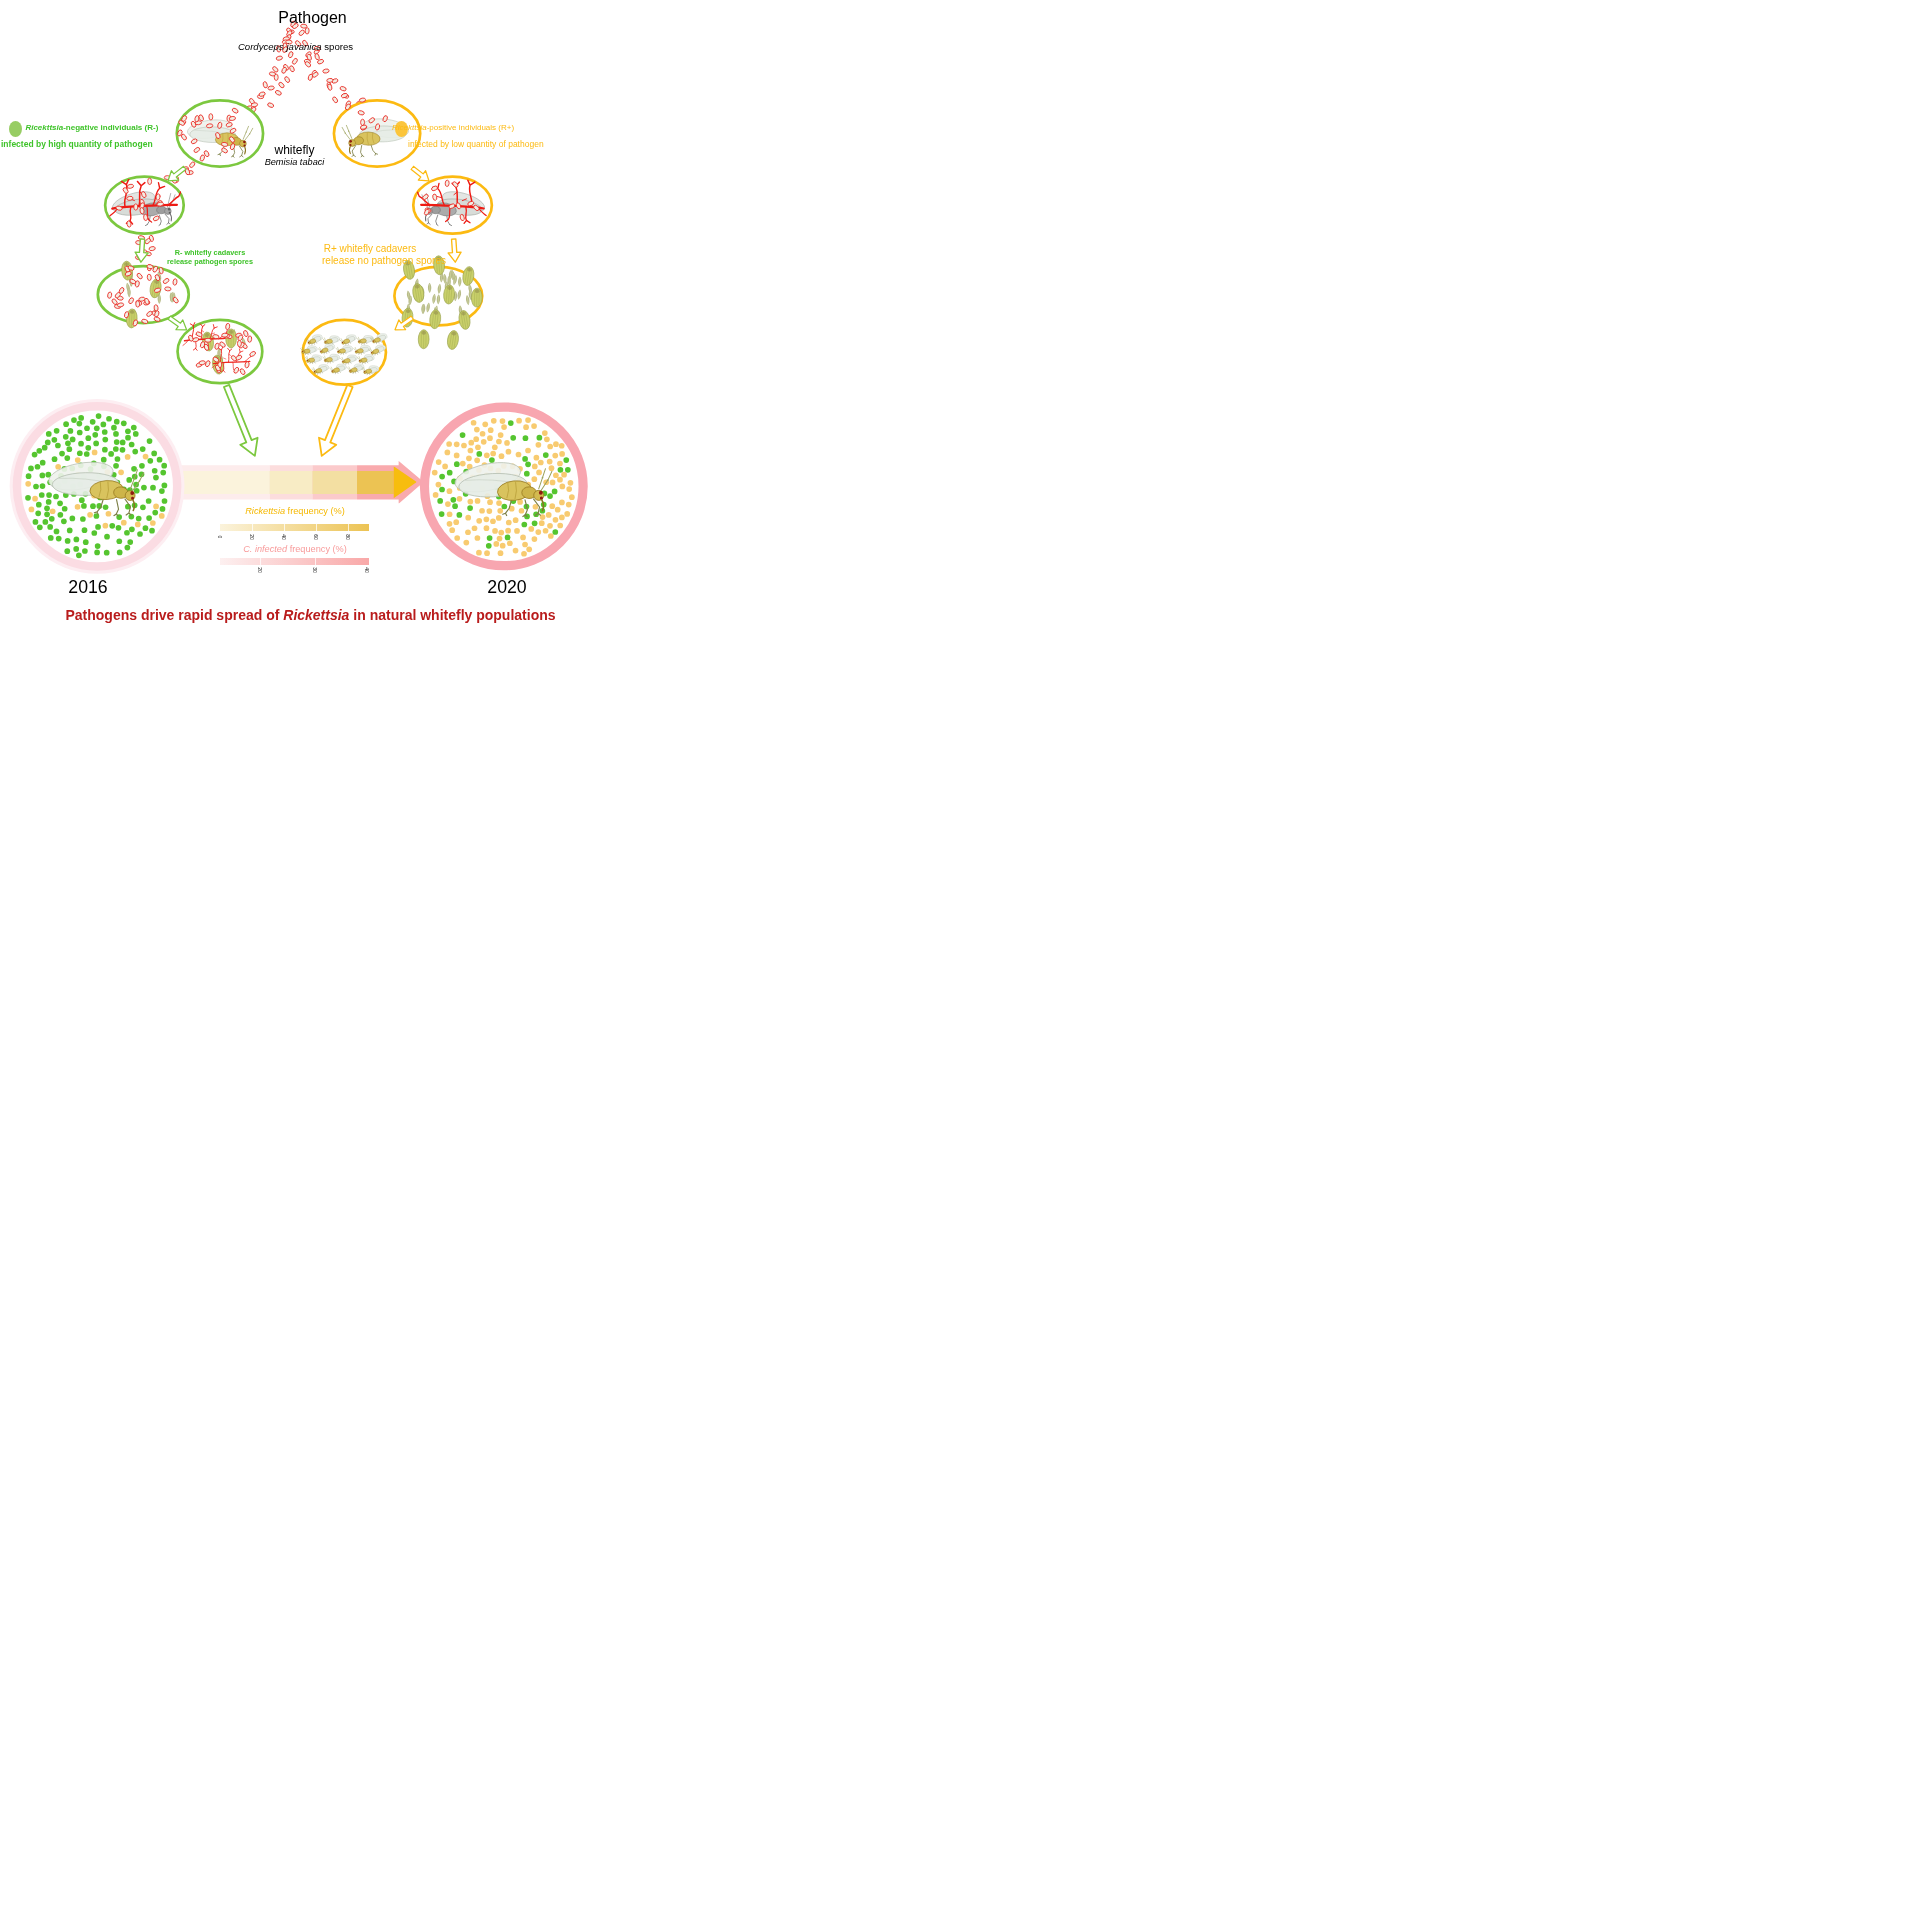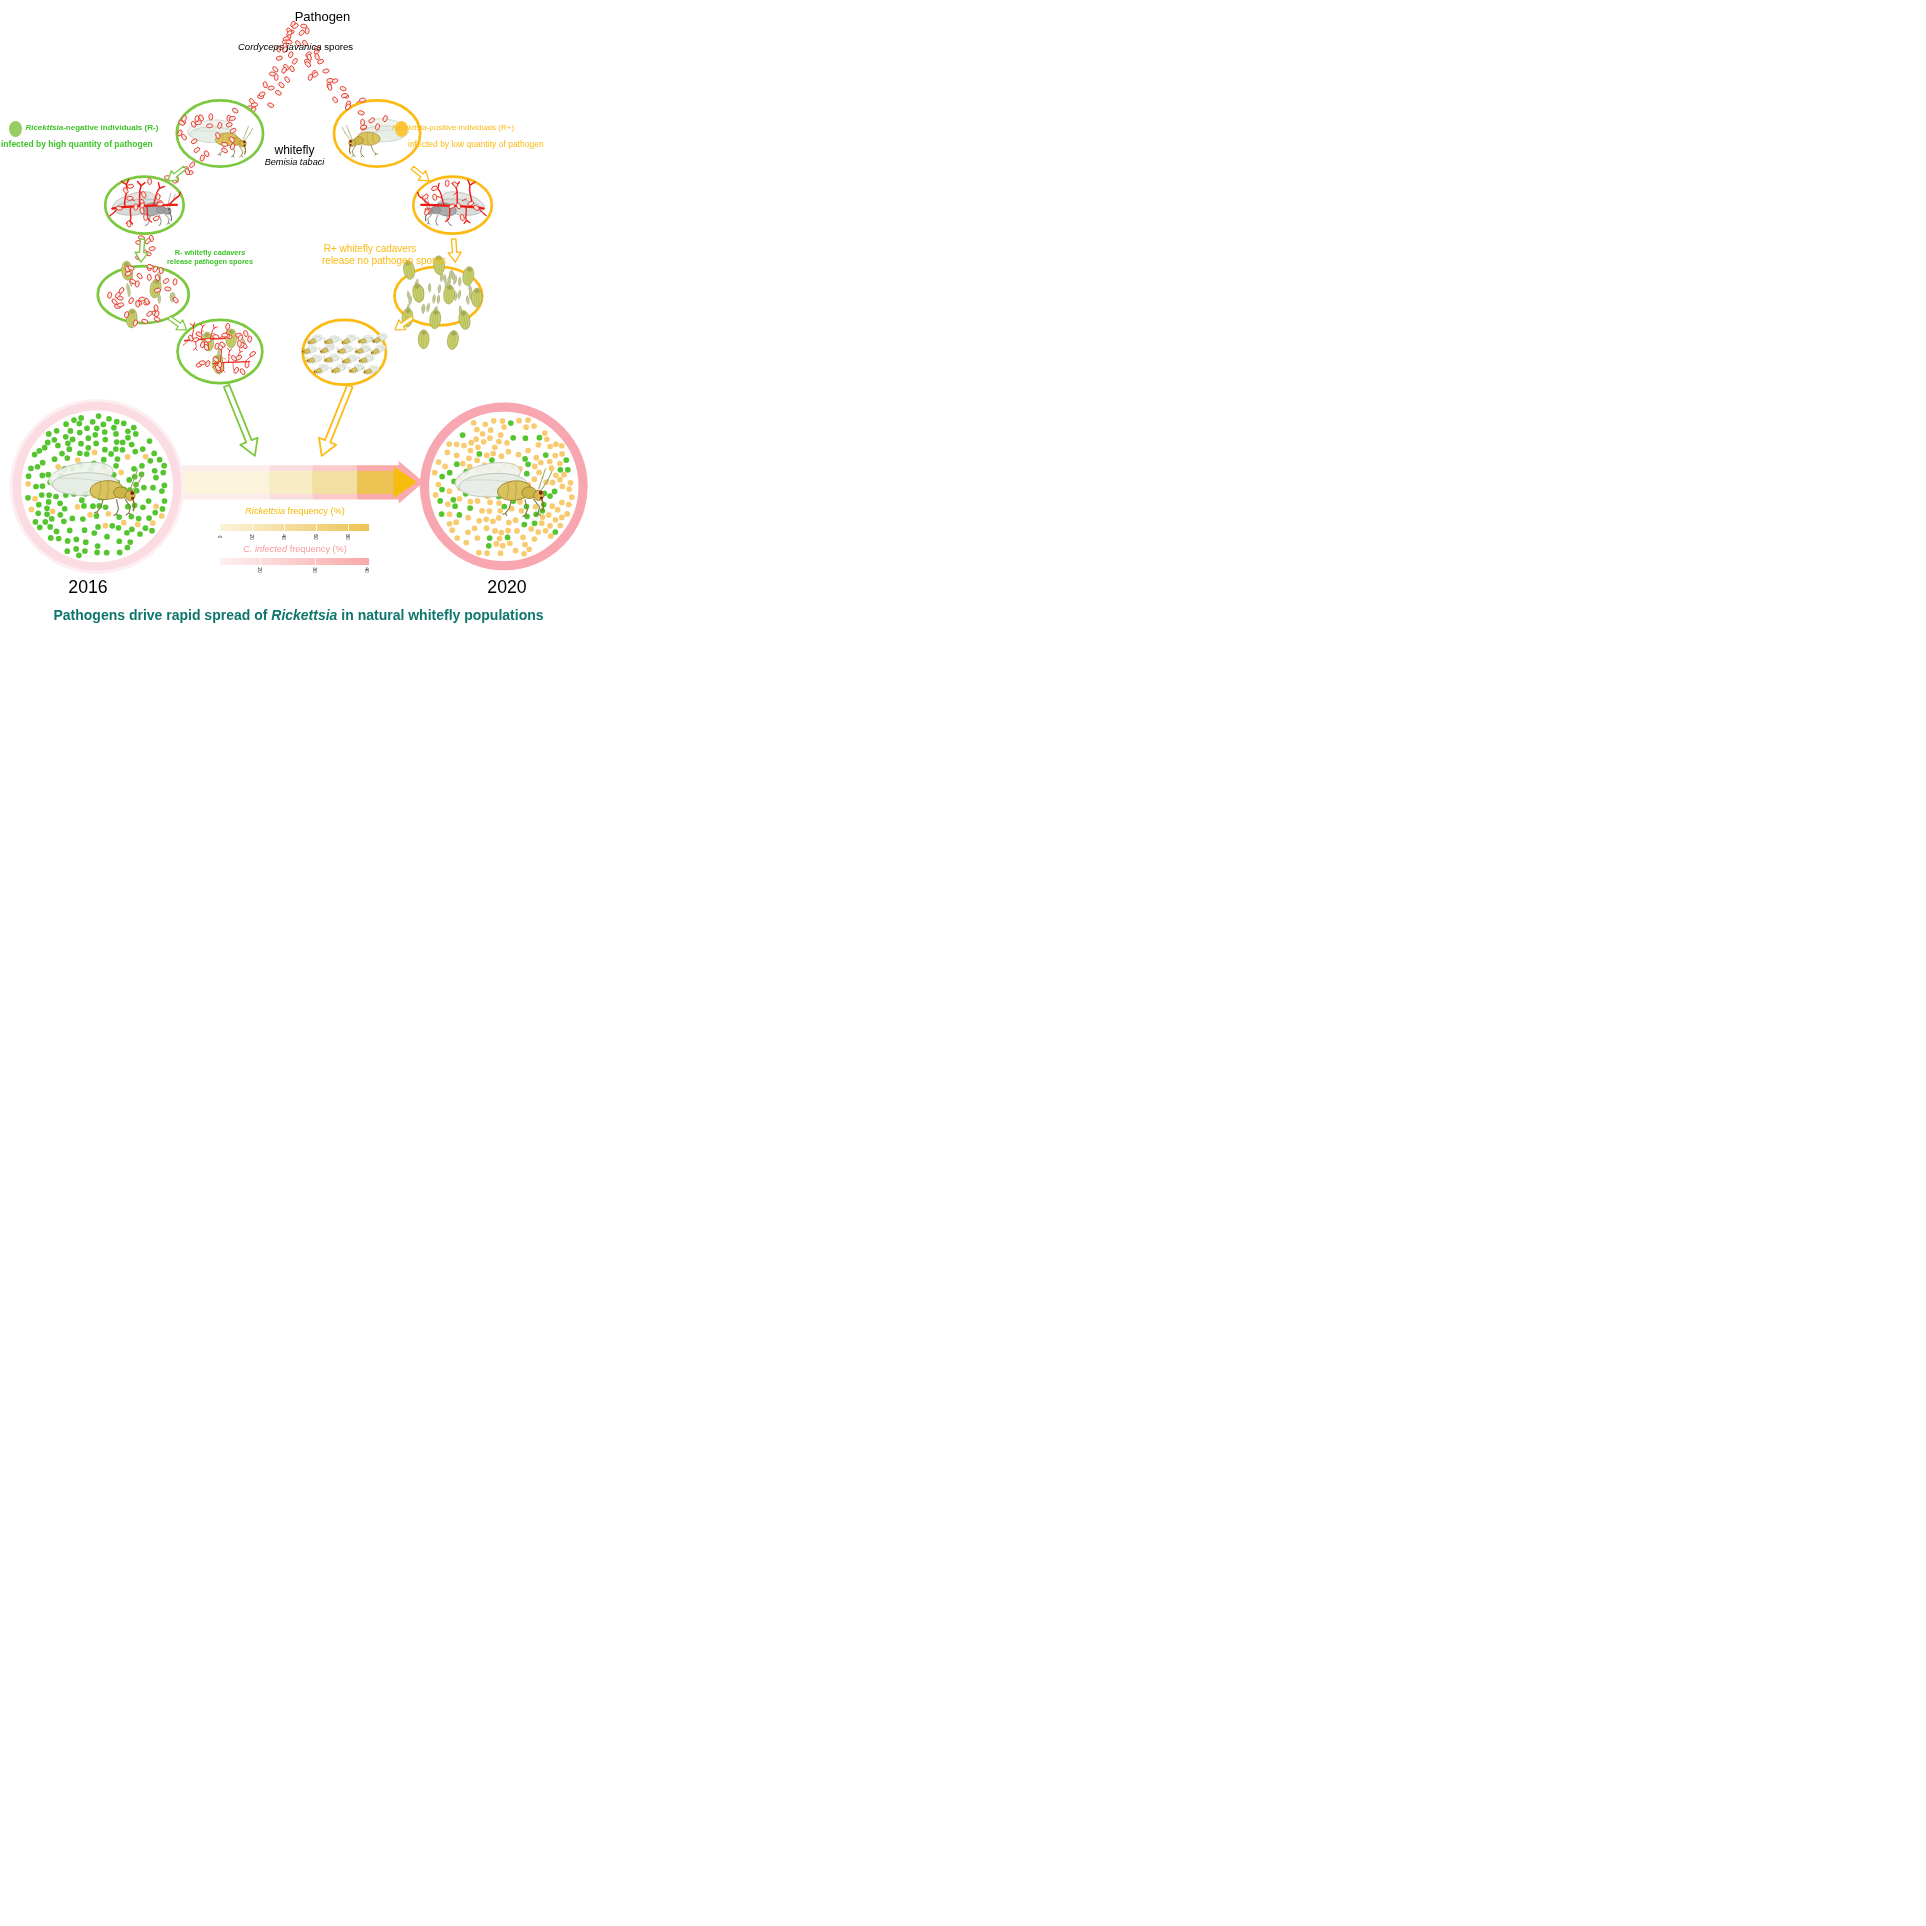--- a/index.html
+++ b/index.html
@@ -5,21 +5,21 @@
   html,body{margin:0;padding:0;background:#ffffff;}
   #canvas{position:relative;width:597px;height:643px;background:#ffffff;overflow:hidden;
           font-family:"Liberation Sans", sans-serif;}
   #fig{position:absolute;left:0;top:0;}
   .lbl{position:absolute;white-space:nowrap;line-height:1.18;}
   .ctr{text-align:center;}
   .green-txt{color:#3fc32a;font-weight:bold;}
   .yellow-txt{color:#fcba12;}
   .pink-txt{color:#f89b9b;}
   .gold-txt{color:#f5b800;}
-  .navy-txt{color:#0f766e;}
+  .navy-txt{color:#b91c1c;margin-left:12px;}
   .tick{position:absolute;font-size:5px;color:#111;width:15.4px;text-align:center;
         transform:rotate(90deg);transform-origin:center center;}
   .bullet{position:absolute;border-radius:50%;}
   .bar{position:absolute;height:7px;}
   .bar .tkline{position:absolute;top:0;width:0.8px;height:100%;background:rgba(255,255,255,.75);}
 </style>
 </head>
 <body>
 
 <div id="canvas">
@@ -980,21 +980,21 @@
           <circle cx="1453.8" cy="1202.7" r="7.4" fill="#f8cb70"></circle>
           <circle cx="1472.6" cy="1333.7" r="7.4" fill="#f8cb70"></circle>
           <circle cx="1317.9" cy="1394.6" r="7.4" fill="#55c52f"></circle>
         </g>
     <g transform="translate(1308,1260) rotate(2)">
       <use href="#flyC" x="-131" y="-81" width="262" height="162"></use>
     </g>
   </g>
 </svg>
 
-<div class="lbl ctr" style="left:284px;top:8.5px;width:77px;font-size:13px;color:#000;">
+<div class="lbl ctr" style="left:274px;top:8.5px;width:77px;font-size:16px;color:#000;">
   <span>Pathogen</span>
 </div>
 
 <div class="lbl ctr" style="left:228px;top:41px;width:135px;font-size:9.6px;color:#000;">
   <i>Cordyceps javanica</i><span> spores</span>
 </div>
 
 <div class="bullet" style="left:9.2px;top:121px;width:13px;height:16px;background:#97cd63;"></div>
 <div class="lbl green-txt" style="left:25.4px;top:123px;font-size:8px;">
   <i>Ricekttsia</i><span>-negative individuals (R-)</span>

